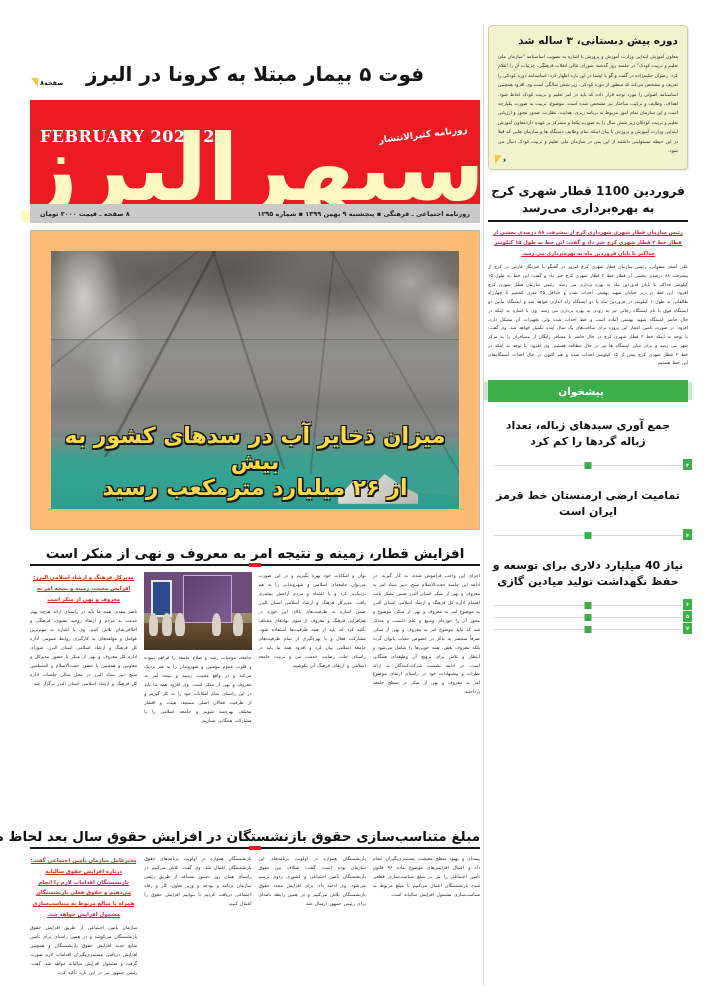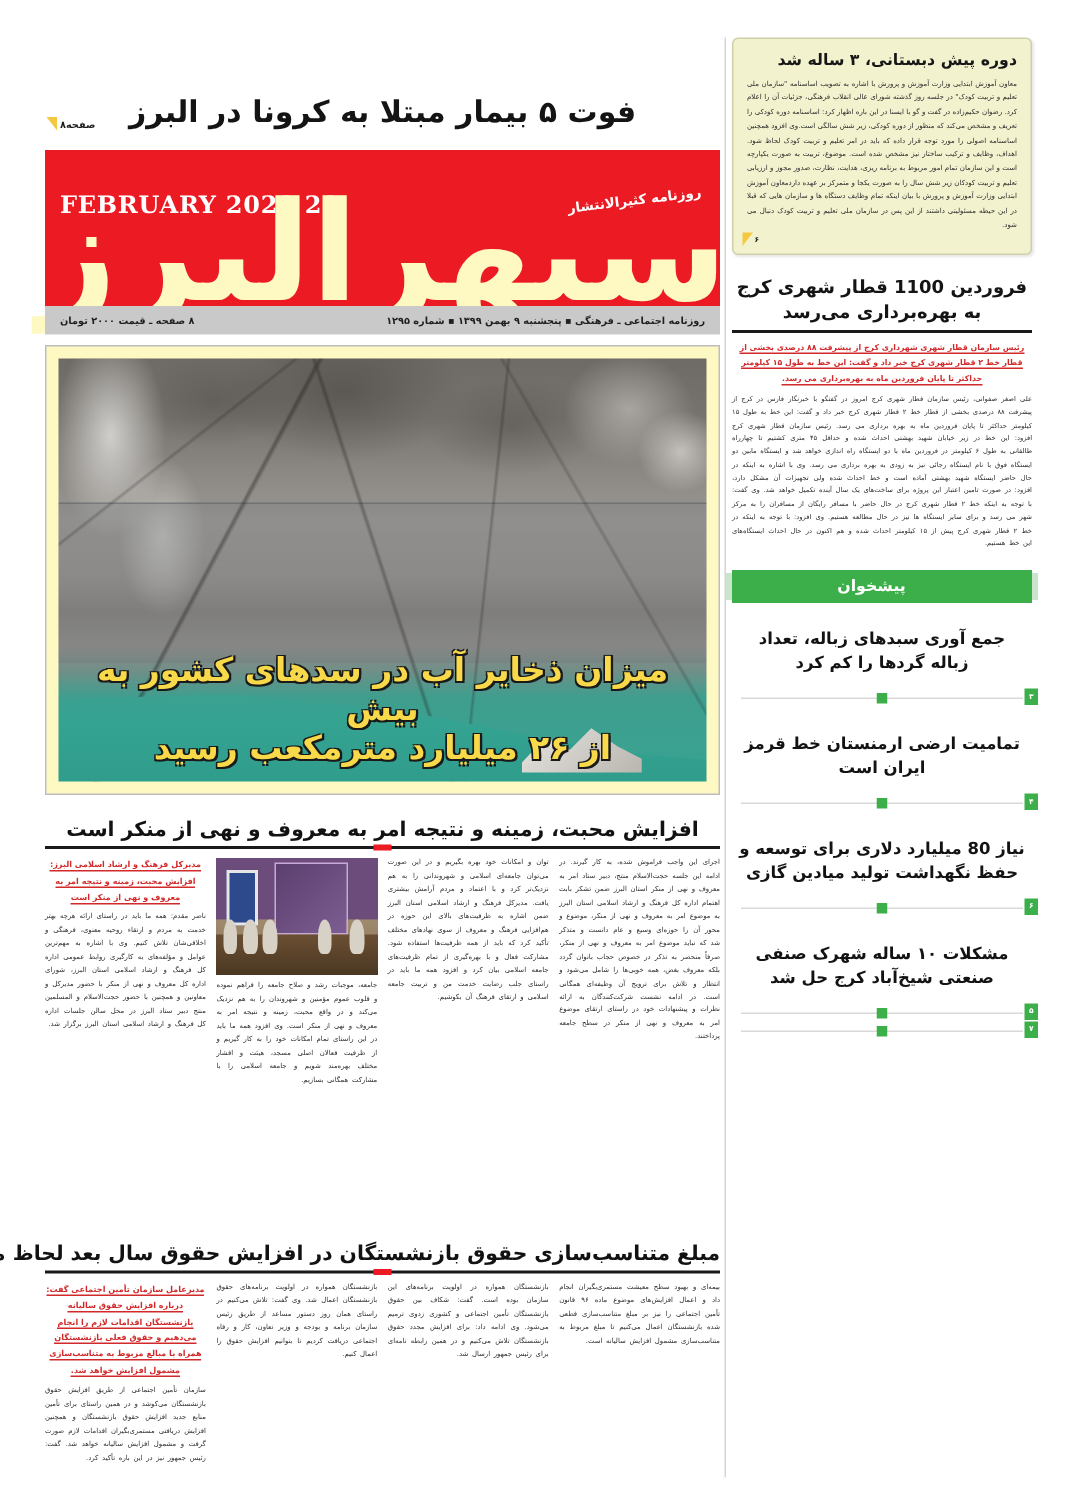--- a/index.html
+++ b/index.html
@@ -58,21 +58,21 @@
     position: absolute; left: 30px; top: 204px; width: 450px; height: 19px;
     background: #c9c9c9;
     display: flex; align-items: center; justify-content: space-between;
     padding: 0 10px; direction: rtl;
   }
   .strip-text { font-size: 6.5px; color: #1f1f1f; font-weight: bold; white-space: nowrap; }
 
   
   .main-photo-wrap {
     position: absolute; left: 30px; top: 230px; width: 450px; height: 300px;
-    border: 1px solid #bdbdbd; background: #fef9c3; padding: 8px;
+    border: 1px solid #bdbdbd; background: #fdba74; padding: 20px;
   }
   .main-photo {
     position: relative; width: 100%; height: 100%; overflow: hidden;
     background: linear-gradient(to bottom,
       #6e6a66 0%, #77736e 14%, #8a8682 26%,
       #9a9691 38%, #8e8a86 50%, #7e7b78 60%,
       #8f8c88 68%, #6f8f88 74%, #3f9e8e 80%, #38a392 100%);
   }
   .rock-layer {
     position: absolute; inset: 0;
@@ -287,21 +287,21 @@
       <div class="water"></div>
       <div class="water-rock"></div>
       <div class="photo-caption">
         <div>میزان ذخایر آب در سدهای کشور به بیش</div>
         <div>از ۲۶ میلیارد مترمکعب رسید</div>
       </div>
     </div>
   </div>
 
   <div class="mid-article">
-    <div class="article-head">افزایش محبت، زمینه و نتیجه امر به معروف و نهی از منکر است</div>
+    <div class="article-head">افزایش قطار، زمینه و نتیجه امر به معروف و نهی از منکر است</div>
     <div class="article-rule"></div>
     <div class="cols">
       <div class="col">
         <div class="body-text">اجرای این واجب فراموش شده، به کار گیرند. در ادامه این جلسه حجت‌الاسلام منتج، دبیر ستاد امر به معروف و نهی از منکر استان البرز ضمن تشکر بابت اهتمام اداره کل فرهنگ و ارشاد اسلامی استان البرز به موضوع امر به معروف و نهی از منکر، موضوع و محور آن را حوزه‌ای وسیع و عام دانست و متذکر شد که نباید موضوع امر به معروف و نهی از منکر، صرفاً منحصر به تذکر در خصوص حجاب بانوان گردد بلکه معروف بغض، همه خوبی‌ها را شامل می‌شود و انتظار و تلاش برای ترویج آن وظیفه‌ای همگانی است. در ادامه نشست شرکت‌کنندگان به ارائه نظرات و پیشنهادات خود در راستای ارتقای موضوع امر به معروف و نهی از منکر در سطح جامعه پرداختند.</div>
       </div>
       <div class="col">
         <div class="body-text">توان و امکانات خود بهره بگیریم و در این صورت می‌توان جامعه‌ای اسلامی و شهروندانی را به هم نزدیک‌تر کرد و با اعتماد و مردم آرامش بیشتری یافت. مدیرکل فرهنگ و ارشاد اسلامی استان البرز ضمن اشاره به ظرفیت‌های بالای این حوزه در هم‌افزایی فرهنگ و معروف از سوی نهادهای مختلف تأکید کرد که باید از همه ظرفیت‌ها استفاده شود. مشارکت فعال و با بهره‌گیری از تمام ظرفیت‌های جامعه اسلامی بیان کرد و افزود همه ما باید در راستای جلب رضایت خدمت من و تربیت جامعه اسلامی و ارتقای فرهنگ آن بکوشیم.</div>
       </div>
       <div class="col">
         <div class="mid-photo">
@@ -378,28 +378,27 @@
       <div class="idx">۳</div>
     </div>
 
     <div class="pish-item">تمامیت ارضی ارمنستان خط قرمز ایران است</div>
     <div class="pish-sep">
       <div class="line"></div>
       <div class="dot"></div>
       <div class="idx">۴</div>
     </div>
 
-    <div class="pish-item">نیاز 80 میلیارد دلاری برای توسعه و حفظ نگهداشت تولید میادین گازی</div>
+    <div class="pish-item">نیاز 40 میلیارد دلاری برای توسعه و حفظ نگهداشت تولید میادین گازی</div>
     <div class="pish-sep">
       <div class="line"></div>
       <div class="dot"></div>
       <div class="idx">۶</div>
     </div>
 
-    <div class="pish-item">مشکلات ۱۰ ساله شهرک صنفی صنعتی شیخ‌آباد کرج حل شد</div>
     <div class="pish-sep">
       <div class="line"></div>
       <div class="dot"></div>
       <div class="idx">۵</div>
     </div>
 
     <div class="pish-sep">
       <div class="line"></div>
       <div class="dot"></div>
       <div class="idx">۷</div>

